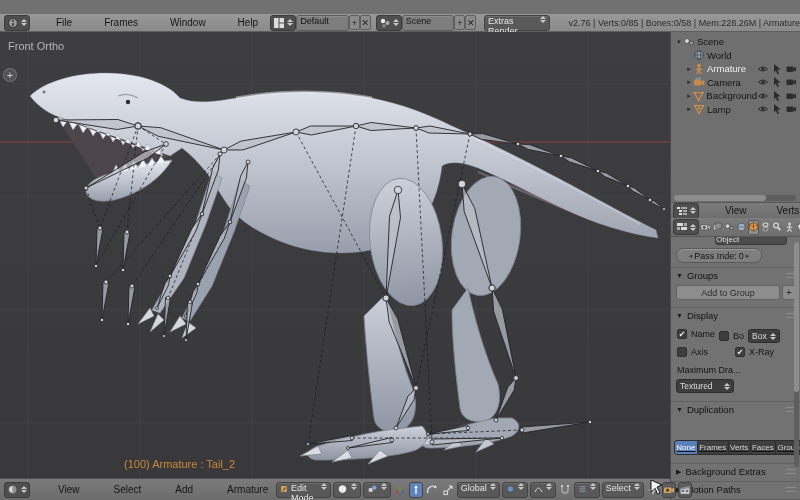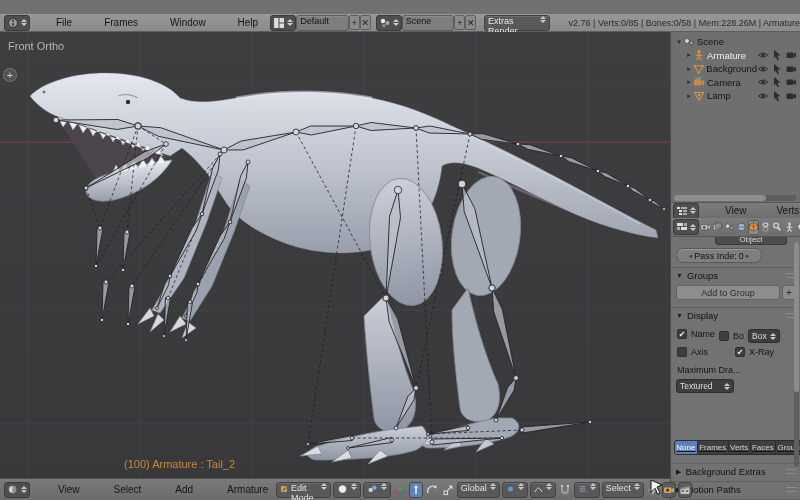--- a/index.html
+++ b/index.html
@@ -74,21 +74,21 @@
     background:#727272; border-left:1px solid #4a4a4a; }
   #props-tabs { position:absolute; left:0; top:0; width:130px; height:19px;
     background:linear-gradient(#7c7c7c,#6e6e6e); border-bottom:1px solid #575757;
     display:flex; align-items:center; gap:1px; padding:0 2px; overflow:hidden; }
   .ptab { width:11px; height:15px; display:flex; align-items:center; justify-content:center; border-radius:2px; }
   .ptab.active { background:#8f8f8f; box-shadow:inset 0 0 0 1px #5a5a5a; }
   #props-body { position:absolute; left:0; top:19px; width:130px; height:263px; overflow:hidden;
     font-size:9px; color:#161616; }
   .ctx-fld { position:absolute; right:14px; top:-4px; width:72px; height:12px; background:#4c4c4c;
     border:1px solid #3a3a3a; border-radius:0 0 3px 3px; color:#ddd; font-size:8px;
-    display:flex; align-items:center; justify-content:center; }
+    display:flex; align-items:center; }
   .pass-pill { position:absolute; left:5px; top:11px; width:86px; height:15px; background:#7f7f7f;
     border:1px solid #5a5a5a; border-radius:8px; display:flex; align-items:center;
     justify-content:center; gap:2px; font-size:9px; color:#141414;
     box-shadow:inset 0 1px 0 rgba(255,255,255,.2); }
   .pass-pill .arr { font-size:7px; color:#3d3d3d; }
   .sect { position:absolute; left:0; width:130px; display:flex; align-items:center;
     border-top:1px solid #616161; height:16px; padding:0 5px; font-size:9.5px; color:#121212; }
   .sect .tri { font-size:7px; margin-right:4px; color:#1d1d1d; }
   .sect .grip { margin-left:auto; width:10px; height:5px;
     border-top:1.5px solid #8c8c8c; border-bottom:1.5px solid #8c8c8c; }
@@ -390,29 +390,64 @@
       <div class="orow">
         <span class="tw">▾</span>
         <svg class="mini-ico" viewBox="0 0 12 12">
             <circle cx="4" cy="5" r="2.4" fill="#d8d8d8" stroke="#333" stroke-width="0.6"></circle>
             <circle cx="8.4" cy="7" r="2" fill="#9a9a9a" stroke="#333" stroke-width="0.6"></circle>
           </svg>
         <span class="nm">Scene</span>
       </div>
 
 
+      <div class="orow">
+        <span class="spc"></span>
+          <span class="tw"></span>
+        <svg class="mini-ico" viewBox="0 0 12 12">
+            <circle cx="6" cy="6" r="4.2" fill="#8da6bd" stroke="#2e2e2e" stroke-width="0.7"></circle>
+            <line x1="1.8" y1="6" x2="10.2" y2="6" stroke="#2e2e2e" stroke-width="0.6"></line>
+            <ellipse cx="6" cy="6" rx="1.9" ry="4.2" fill="none" stroke="#2e2e2e" stroke-width="0.6"></ellipse>
+          </svg>
+        <span class="nm">World</span>
+      </div>
 
       <div class="orow">
         <span class="spc"></span>
           <span class="tw">▸</span>
         <svg class="mini-ico" viewBox="0 0 12 12">
             <circle cx="6" cy="2.6" r="1.7" fill="#dc9242"></circle>
             <path d="M6,4.4 L6,8 M6,5.2 L2.8,7 M6,5.2 L9.2,7 M6,8 L3.6,11 M6,8 L8.4,11" stroke="#dc9242" stroke-width="1.2" fill="none"></path>
           </svg>
         <span class="nm active">Armature</span>
+        <span class="right-ico">
+          <svg class="mini-ico" viewBox="0 0 12 12">
+              <path d="M1.5,6 Q6,2 10.5,6 Q6,10 1.5,6 Z" fill="none" stroke="#2c2c2c" stroke-width="1"></path>
+              <circle cx="6" cy="6" r="1.6" fill="#2c2c2c"></circle>
+            </svg>
+          <svg class="mini-ico" viewBox="0 0 12 12">
+              <path d="M3,1 L9.5,6.2 L6.4,6.8 L8,10.4 L6.4,11.2 L4.8,7.6 L3,9.4 Z" fill="#2c2c2c"></path>
+            </svg>
+          <svg class="mini-ico" viewBox="0 0 12 12">
+              <rect x="1.5" y="3.5" width="7" height="5.5" rx="1" fill="#2c2c2c"></rect>
+              <path d="M8.5,5 L11,3.8 L11,8.6 L8.5,7.4 Z" fill="#2c2c2c"></path>
+            </svg>
+        </span>
+      </div>
+
+      <div class="orow">
+        <span class="spc"></span>
+          <span class="tw">▸</span>
+        <svg class="mini-ico" viewBox="0 0 12 12">
+            <rect x="1" y="4" width="7.5" height="5.5" rx="1" fill="#c9894c"></rect>
+            <path d="M8.5,5.5 L11.2,4 L11.2,9.5 L8.5,8 Z" fill="#c9894c"></path>
+            <circle cx="3.4" cy="3" r="1.3" fill="#8f8f8f"></circle>
+            <circle cx="6.4" cy="2.6" r="1.6" fill="#8f8f8f"></circle>
+          </svg>
+        <span class="nm">Camera</span>
         <span class="right-ico">
           <svg class="mini-ico" viewBox="0 0 12 12">
               <path d="M1.5,6 Q6,2 10.5,6 Q6,10 1.5,6 Z" fill="none" stroke="#2c2c2c" stroke-width="1"></path>
               <circle cx="6" cy="6" r="1.6" fill="#2c2c2c"></circle>
             </svg>
           <svg class="mini-ico" viewBox="0 0 12 12">
               <path d="M3,1 L9.5,6.2 L6.4,6.8 L8,10.4 L6.4,11.2 L4.8,7.6 L3,9.4 Z" fill="#2c2c2c"></path>
             </svg>
           <svg class="mini-ico" viewBox="0 0 12 12">
               <rect x="1.5" y="3.5" width="7" height="5.5" rx="1" fill="#2c2c2c"></rect>
@@ -424,45 +459,20 @@
       <div class="orow">
         <span class="spc"></span>
           <span class="tw">▸</span>
         <svg class="mini-ico" viewBox="0 0 12 12">
             <path d="M1.5,2.5 L10.5,2.5 L6,10.5 Z" fill="none" stroke="#dc9242" stroke-width="1.1"></path>
             <circle cx="1.5" cy="2.5" r="1" fill="#dc9242"></circle>
             <circle cx="10.5" cy="2.5" r="1" fill="#dc9242"></circle>
             <circle cx="6" cy="10.5" r="1" fill="#dc9242"></circle>
           </svg>
         <span class="nm">Background</span>
-        <span class="right-ico">
-          <svg class="mini-ico" viewBox="0 0 12 12">
-              <path d="M1.5,6 Q6,2 10.5,6 Q6,10 1.5,6 Z" fill="none" stroke="#2c2c2c" stroke-width="1"></path>
-              <circle cx="6" cy="6" r="1.6" fill="#2c2c2c"></circle>
-            </svg>
-          <svg class="mini-ico" viewBox="0 0 12 12">
-              <path d="M3,1 L9.5,6.2 L6.4,6.8 L8,10.4 L6.4,11.2 L4.8,7.6 L3,9.4 Z" fill="#2c2c2c"></path>
-            </svg>
-          <svg class="mini-ico" viewBox="0 0 12 12">
-              <rect x="1.5" y="3.5" width="7" height="5.5" rx="1" fill="#2c2c2c"></rect>
-              <path d="M8.5,5 L11,3.8 L11,8.6 L8.5,7.4 Z" fill="#2c2c2c"></path>
-            </svg>
-        </span>
-      </div>
-
-      <div class="orow">
-        <span class="spc"></span>
-          <span class="tw">▸</span>
-        <svg class="mini-ico" viewBox="0 0 12 12">
-            <rect x="1" y="4" width="7.5" height="5.5" rx="1" fill="#c9894c"></rect>
-            <path d="M8.5,5.5 L11.2,4 L11.2,9.5 L8.5,8 Z" fill="#c9894c"></path>
-            <circle cx="3.4" cy="3" r="1.3" fill="#8f8f8f"></circle>
-            <circle cx="6.4" cy="2.6" r="1.6" fill="#8f8f8f"></circle>
-          </svg>
-        <span class="nm">Camera</span>
         <span class="right-ico">
           <svg class="mini-ico" viewBox="0 0 12 12">
               <path d="M1.5,6 Q6,2 10.5,6 Q6,10 1.5,6 Z" fill="none" stroke="#2c2c2c" stroke-width="1"></path>
               <circle cx="6" cy="6" r="1.6" fill="#2c2c2c"></circle>
             </svg>
           <svg class="mini-ico" viewBox="0 0 12 12">
               <path d="M3,1 L9.5,6.2 L6.4,6.8 L8,10.4 L6.4,11.2 L4.8,7.6 L3,9.4 Z" fill="#2c2c2c"></path>
             </svg>
           <svg class="mini-ico" viewBox="0 0 12 12">
               <rect x="1.5" y="3.5" width="7" height="5.5" rx="1" fill="#2c2c2c"></rect>
@@ -650,20 +660,25 @@
         <span>Maximum Dra...</span>
       </div>
       <span class="mini-fld" style="position:absolute; left:5px; top:142px; width:58px">
         <span>Textured</span>
         <span class="updn">
             <i class="u"></i>
             <i class="d"></i>
           </span>
       </span>
 
+      <div class="sect" style="top:164px">
+        <span class="tri">▼</span>
+        <span>Duplication</span>
+        <span class="grip"></span>
+      </div>
       <div class="seg">
         <div class="on">None</div>
         <div>Frames</div>
         <div>Verts</div>
         <div>Faces</div>
         <div>Group</div>
       </div>
 
       <div class="sect" style="top:226px">
         <span class="tri">▶</span>

